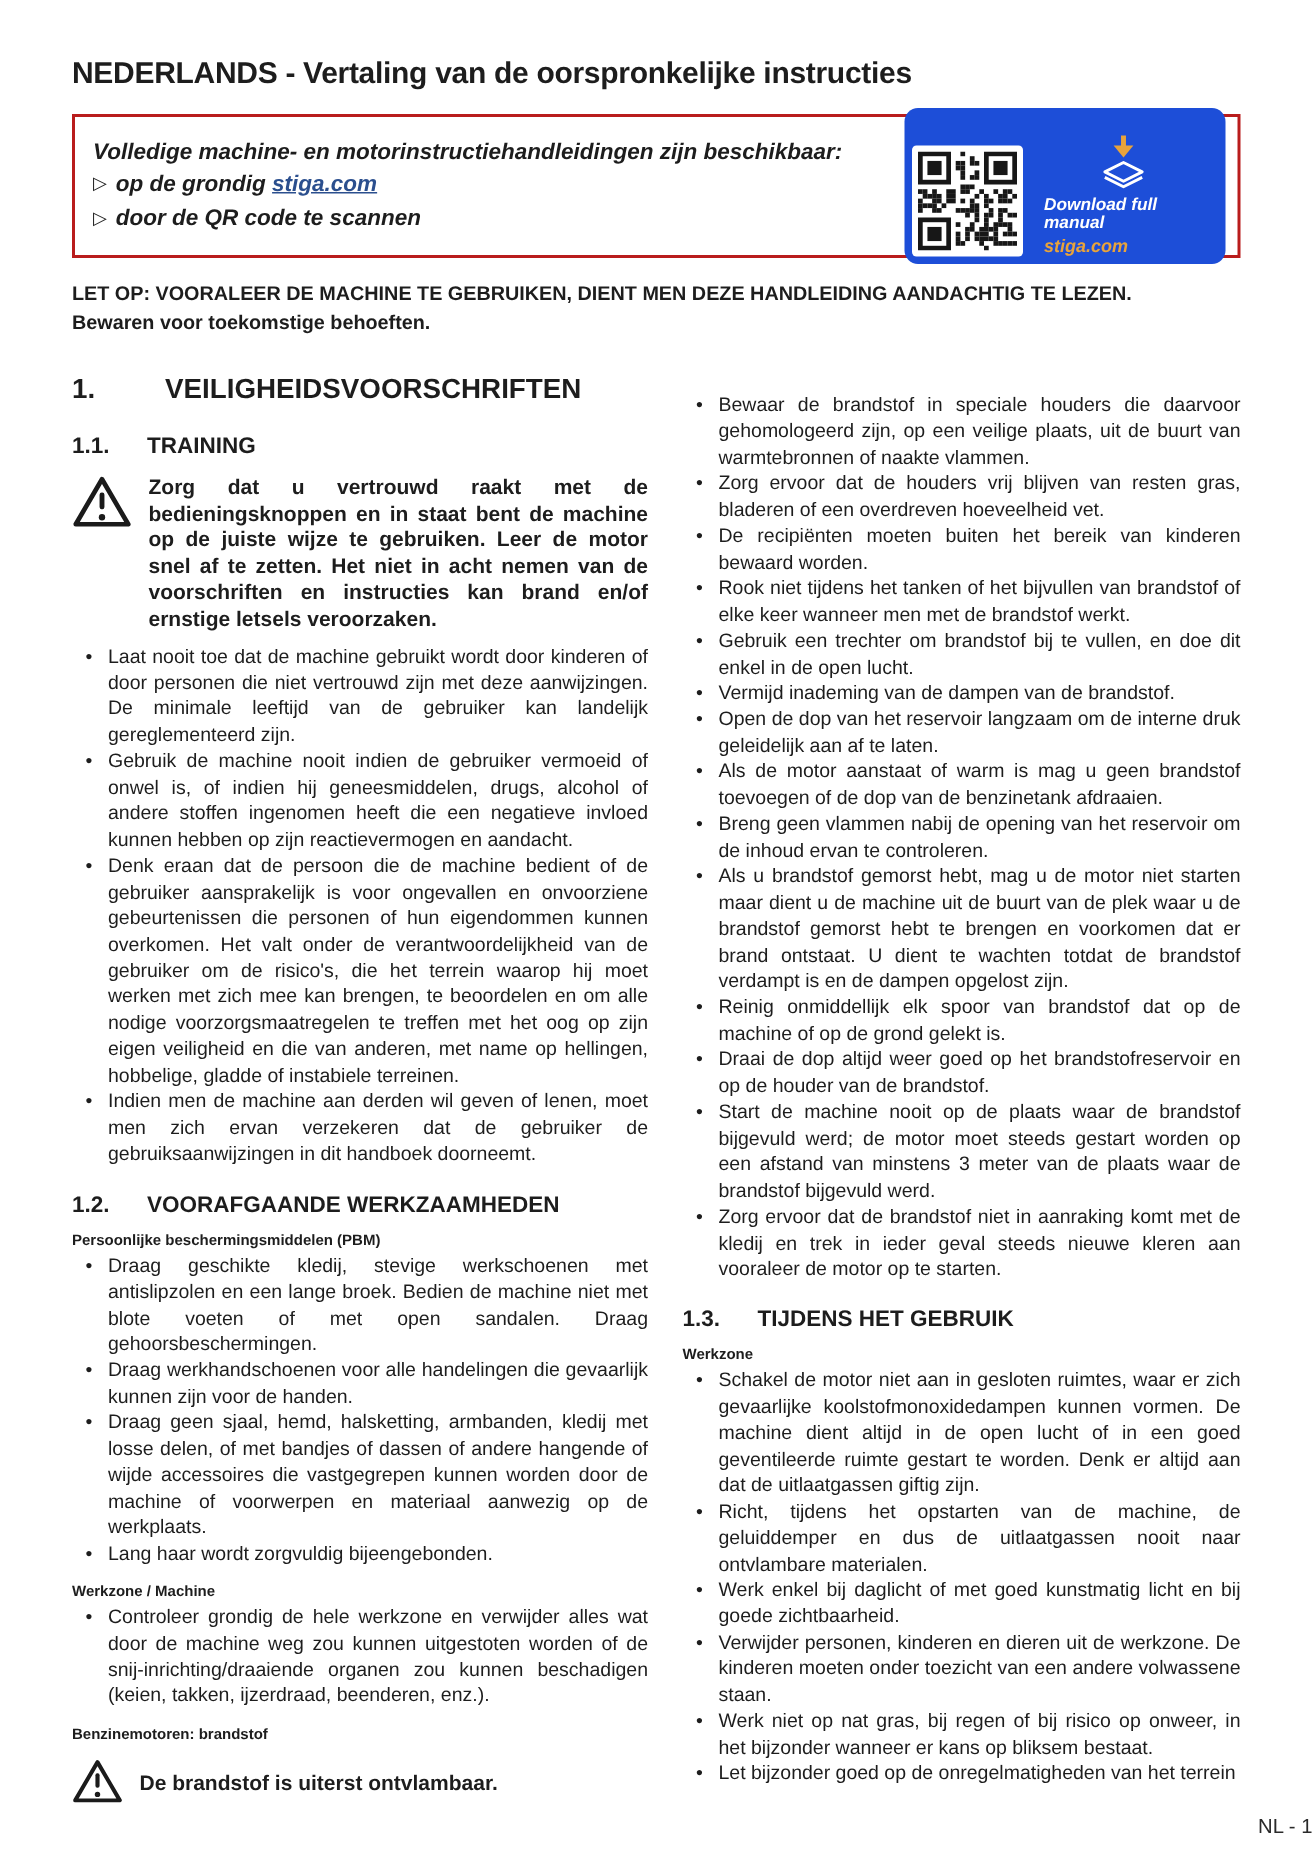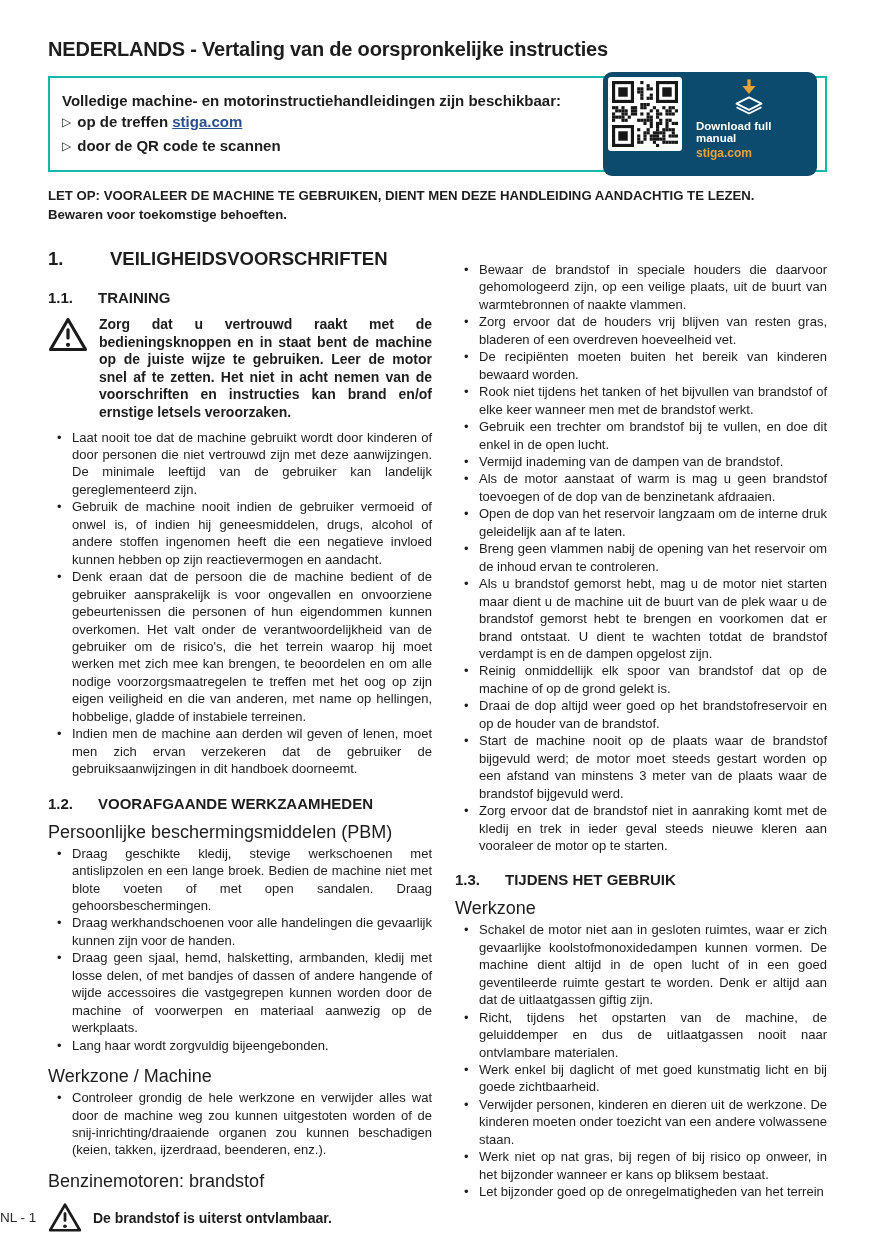--- a/index.html
+++ b/index.html
@@ -2,28 +2,28 @@
 <html><head>
 <meta charset="utf-8">
 <style>
   * { margin:0; padding:0; box-sizing:border-box; }
   html,body { background:#ffffff; }
   body { font-family:"Liberation Sans","DejaVu Sans",sans-serif; color:#1d1d1d; }
   .page { position:relative; width:875px; height:1241px; margin:0 auto; background:#fff; overflow:hidden; padding:38px 48px 0 48px; }
 
   .title { font-size:20px; font-weight:bold; letter-spacing:-0.2px; margin-bottom:15px; }
 
-  .infobox { border:2px solid #14b8a6; display:flex; justify-content:space-between; align-items:center; padding:6px 8px 6px 12px; height:96px; }
+  .infobox { border:2px solid #b91c1c; display:flex; justify-content:space-between; align-items:center; padding:6px 8px 6px 12px; height:96px;font-style:italic; }
   .ib-text { width:530px; font-weight:bold; font-size:15px; line-height:21.5px; }
   .ib-head { text-align:justify; }
   .ib-item { white-space:nowrap; }
   .tri-glyph { font-size:12px; margin-right:6px; position:relative; top:-1px; }
   .link { color:#2b4f8e; text-decoration:underline; cursor:pointer; }
 
-  .qr-panel { width:214px; height:104px; background:#0c4a6e; border-radius:9px; display:flex; align-items:flex-start; padding:5px; }
+  .qr-panel { width:214px; height:104px; background:#1d4ed8; border-radius:9px; display:flex; align-items:flex-end; padding:5px; }
   .qr-box { width:74px; height:74px; background:#fff; border-radius:3px; padding:4px; flex:0 0 auto; }
   .qr-box svg { width:100%; height:100%; display:block; }
   .dl-col { flex:1; display:flex; flex-direction:column; align-items:center; padding-left:4px; }
   .dl-icon { width:44px; height:40px; margin-bottom:3px; }
   .dl-text { align-self:flex-start; padding-left:10px; }
   .dl-label { color:#ffffff; font-weight:bold; font-size:11.5px; }
   .dl-site { color:#e8a33b; font-weight:bold; font-size:12px; margin-top:2px; }
 
   .notice { margin-top:14px; font-weight:bold; font-size:13.2px; line-height:19px; }
 
@@ -41,36 +41,36 @@
   .warn-icon { flex:0 0 auto; margin-right:11px; }
   .warn-icon svg { display:block; }
   .warn-text { font-weight:bold; font-size:14px; line-height:17.6px; text-align:justify; }
   .warn.small { margin-top:10px; align-items:center; }
   .warn.small .warn-text { padding-top:3px; }
 
   ul.bullets { list-style:none; font-size:13px; line-height:17.45px; }
   ul.bullets li { position:relative; padding-left:24px; text-align:justify; }
   ul.bullets li::before { content:"\2022"; position:absolute; left:9px; top:0; }
 
-  .subhead { font-weight:normal; font-size:18px; margin-top:12px; margin-bottom:2px; }
-
-  .footer { position:absolute; left:0; right:0; bottom:16px; text-align:left; font-size:13.5px; color:#2a2a2a; }
+  .subhead { font-weight:bold; font-size:10px; margin-top:12px; margin-bottom:2px; }
+
+  .footer { position:absolute; left:0; right:0; bottom:16px; text-align:right; font-size:13.5px; color:#2a2a2a; }
 </style>
 </head>
 <body>
 
 <div class="page">
 
   <h1 class="title">NEDERLANDS - Vertaling van de oorspronkelijke instructies</h1>
 
   <div class="infobox">
     <div class="ib-text">
       <div class="ib-head">Volledige machine- en motorinstructiehandleidingen zijn beschikbaar:</div>
       <div class="ib-item">
-        <span class="tri-glyph">▷</span><span>op de treffen </span><a class="link">stiga.com</a>
+        <span class="tri-glyph">▷</span><span>op de grondig </span><a class="link">stiga.com</a>
       </div>
       <div class="ib-item">
         <span class="tri-glyph">▷</span><span>door de QR code te scannen</span>
       </div>
     </div>
     <div class="qr-panel">
       <div class="qr-box">
         <svg id="qr-svg" viewBox="0 0 84 84">
             <rect x="36" y="0" width="4" height="4" fill="#171717"></rect>
             <rect x="44" y="4" width="4" height="4" fill="#171717"></rect>
@@ -284,22 +284,22 @@
     </div>
 
     <div class="col-right">
       <ul class="bullets">
         <li>Bewaar de brandstof in speciale houders die daarvoor gehomologeerd zijn, op een veilige plaats, uit de buurt van warmtebronnen of naakte vlammen.</li>
         <li>Zorg ervoor dat de houders vrij blijven van resten gras, bladeren of een overdreven hoeveelheid vet.</li>
         <li>De recipiënten moeten buiten het bereik van kinderen bewaard worden.</li>
         <li>Rook niet tijdens het tanken of het bijvullen van brandstof of elke keer wanneer men met de brandstof werkt.</li>
         <li>Gebruik een trechter om brandstof bij te vullen, en doe dit enkel in de open lucht.</li>
         <li>Vermijd inademing van de dampen van de brandstof.</li>
+        <li>Open de dop van het reservoir langzaam om de interne druk geleidelijk aan af te laten.</li>
         <li>Als de motor aanstaat of warm is mag u geen brandstof toevoegen of de dop van de benzinetank afdraaien.</li>
-        <li>Open de dop van het reservoir langzaam om de interne druk geleidelijk aan af te laten.</li>
         <li>Breng geen vlammen nabij de opening van het reservoir om de inhoud ervan te controleren.</li>
         <li>Als u brandstof gemorst hebt, mag u de motor niet starten maar dient u de machine uit de buurt van de plek waar u de brandstof gemorst hebt te brengen en voorkomen dat er brand ontstaat. U dient te wachten totdat de brandstof verdampt is en de dampen opgelost zijn.</li>
         <li>Reinig onmiddellijk elk spoor van brandstof dat op de machine of op de grond gelekt is.</li>
         <li>Draai de dop altijd weer goed op het brandstofreservoir en op de houder van de brandstof.</li>
         <li>Start de machine nooit op de plaats waar de brandstof bijgevuld werd; de motor moet steeds gestart worden op een afstand van minstens 3 meter van de plaats waar de brandstof bijgevuld werd.</li>
         <li>Zorg ervoor dat de brandstof niet in aanraking komt met de kledij en trek in ieder geval steeds nieuwe kleren aan vooraleer de motor op te starten.</li>
       </ul>
 
       <h3 class="sec2 mt">
         <span class="num">1.3.</span>

